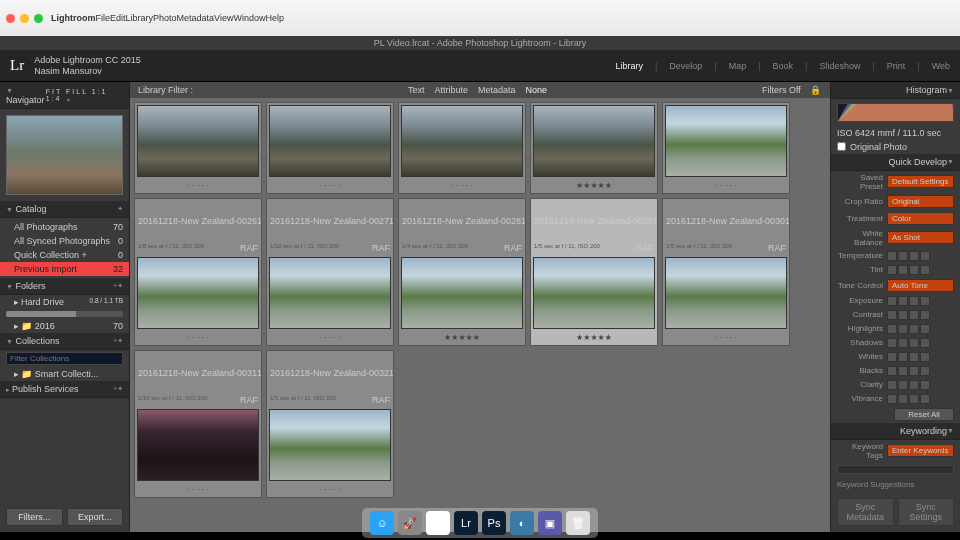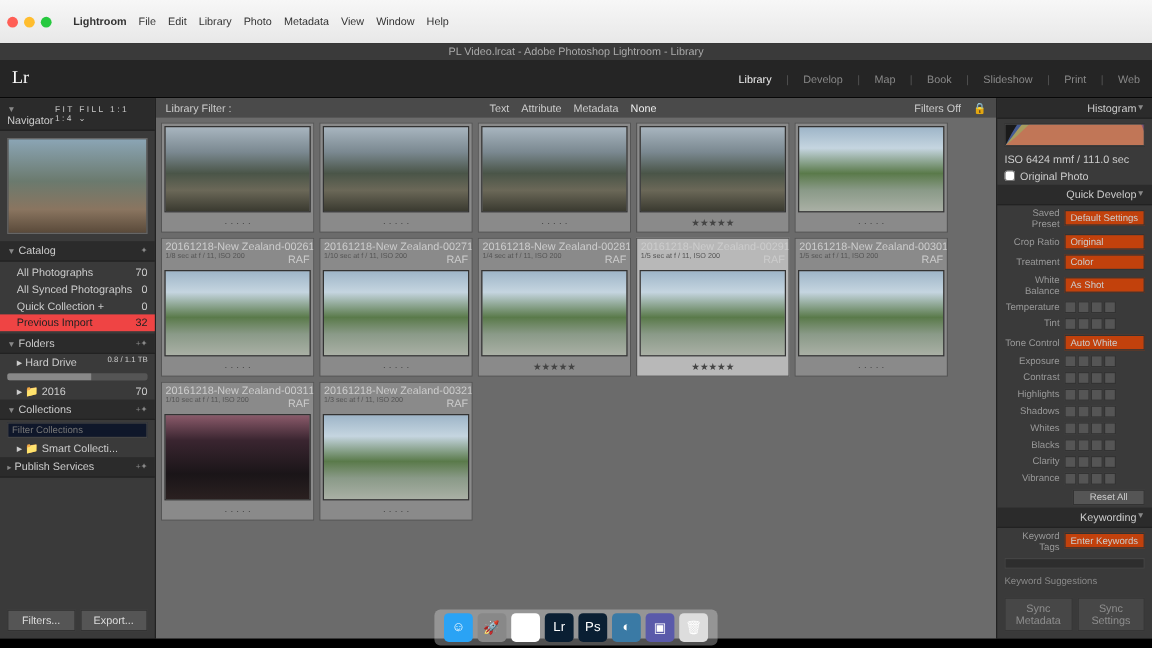--- a/index.html
+++ b/index.html
@@ -1,17 +1,17 @@
 <!DOCTYPE html>
 <html><head>
 <meta charset="utf-8">
 <style>
 *{margin:0;padding:0;box-sizing:border-box;font-family:-apple-system,"Helvetica Neue",Arial,sans-serif;font-size:9px;color:#ccc;-webkit-user-select:none}
 body{background:#000;width:960px;height:540px;overflow:hidden;position:relative}
-.mac-menu{height:16px;background:linear-gradient(#f7f7f7,#e8e8e8);display:flex;align-items:center;padding:18px 6px;gap:10px;font-size:10px;color:#333}
+.mac-menu{height:16px;background:linear-gradient(#f7f7f7,#e8e8e8);display:flex;align-items:center;padding:18px 6px;gap:0;font-size:10px;color:#333}
 .traffic{display:flex;gap:5px;margin-right:8px}
 .tl{width:9px;height:9px;border-radius:50%}
 .tl.r{background:#ff5f56}.tl.y{background:#ffbd2e}.tl.g{background:#27c93f}
 .mac-menu span{color:#333}
 .mac-menu .app{font-weight:600}
 .win-title{height:14px;background:#3a3a3a;color:#aaa;text-align:center;font-size:9px;line-height:14px}
 .lr-header{height:32px;background:#252525;display:flex;align-items:center;padding:0 10px;border-bottom:1px solid #000}
 .lr-logo{font-size:15px;font-weight:300;color:#fff;margin-right:10px;font-family:Georgia,serif}
 .lr-sub{font-size:8px;color:#777;line-height:1.2}
 .modules{margin-left:auto;display:flex;gap:12px;font-size:12px}
@@ -33,21 +33,21 @@
 .bar{height:6px;background:#555;margin:2px 6px;border-radius:2px;overflow:hidden}
 .bar-fill{height:100%;width:60%;background:#888}
 .btn-row{display:flex;gap:4px;padding:6px;margin-top:auto}
 .btn{flex:1;background:#555;border:1px solid #333;padding:3px;text-align:center;color:#ddd;cursor:pointer;font-size:9px}
 .center{flex:1;background:#6b6b6b;display:flex;flex-direction:column}
 .filter-bar{height:16px;background:#4a4a4a;display:flex;align-items:center;padding:0 8px;font-size:8px;color:#aaa;gap:10px}
 .filter-bar .fill{flex:1}
 .grid{flex:1;overflow:auto;padding:4px;display:flex;flex-wrap:wrap;gap:4px;align-content:flex-start}
 .cell{width:128px;background:#8a8a8a;border:1px solid #555;display:flex;flex-direction:column}
 .cell.sel{background:#b8b8b8}
-.cell-hdr{font-size:6.5px;color:#333;padding:1px 3px;display:flex;justify-content:space-between;white-space:nowrap;overflow:hidden}
+.cell-hdr{font-size:6.5px;color:#333;padding:17px 3px;display:flex;justify-content:space-between;white-space:nowrap;overflow:hidden}
 .cell-sub{font-size:6px;color:#555;padding:0 3px 2px}
 .thumb{height:72px;margin:2px;border:1px solid #333}
 .th-rocks{background:linear-gradient(180deg,#a8b5bf 0%,#7a8890 30%,#4a5548 55%,#6b6858 75%,#3a3a30 100%)}
 .th-valley{background:linear-gradient(180deg,#9eb5c8 0%,#c5d5e0 25%,#5a7a4a 55%,#8a9a88 75%,#aab0a5 100%)}
 .th-dark{background:linear-gradient(180deg,#8a5a6a 0%,#3a2530 30%,#1a1518 70%,#2a2020 100%)}
 .cell-ftr{text-align:center;font-size:8px;color:#444;padding:2px;height:14px}
 .histogram{height:60px;margin:4px 6px;background:#1a1a1a;border:1px solid #444;position:relative;overflow:hidden}
 .histo-curve{position:absolute;bottom:0;left:0;right:0;height:60px}
 .histo-info{display:flex;padding:2px 6px;font-size:7px;color:#999}
 .qd-row{display:flex;align-items:center;padding:2px 6px;gap:4px}
@@ -78,20 +78,24 @@
   <span>Metadata</span>
   <span>View</span>
   <span>Window</span>
   <span>Help</span>
 </div>
 
 <div class="win-title">PL Video.lrcat - Adobe Photoshop Lightroom - Library</div>
 
 <div class="lr-header">
   <div class="lr-logo">Lr</div>
+  <div class="lr-sub">
+    <div>Adobe Lightroom CC 2015</div>
+    <div>Nasim Mansurov</div>
+  </div>
   <div class="modules" id="modules">
       <span class="active">Library</span>
       <span class="sep">|</span>
       <span>Develop</span>
       <span class="sep">|</span>
       <span>Map</span>
       <span class="sep">|</span>
       <span>Book</span>
       <span class="sep">|</span>
       <span>Slideshow</span>
@@ -326,21 +330,21 @@
           <div class="qd-label">Tint</div>
           <div class="qd-steppers">
             <div class="qd-step"></div>
             <div class="qd-step"></div>
             <div class="qd-step"></div>
             <div class="qd-step"></div>
           </div>
         </div>
         <div class="qd-row">
           <div class="qd-label">Tone Control</div>
-          <div class="qd-val">Auto White</div>
+          <div class="qd-val">Auto Tone</div>
         </div>
         <div class="qd-row">
           <div class="qd-label">Exposure</div>
           <div class="qd-steppers">
             <div class="qd-step"></div>
             <div class="qd-step"></div>
             <div class="qd-step"></div>
             <div class="qd-step"></div>
           </div>
         </div>

